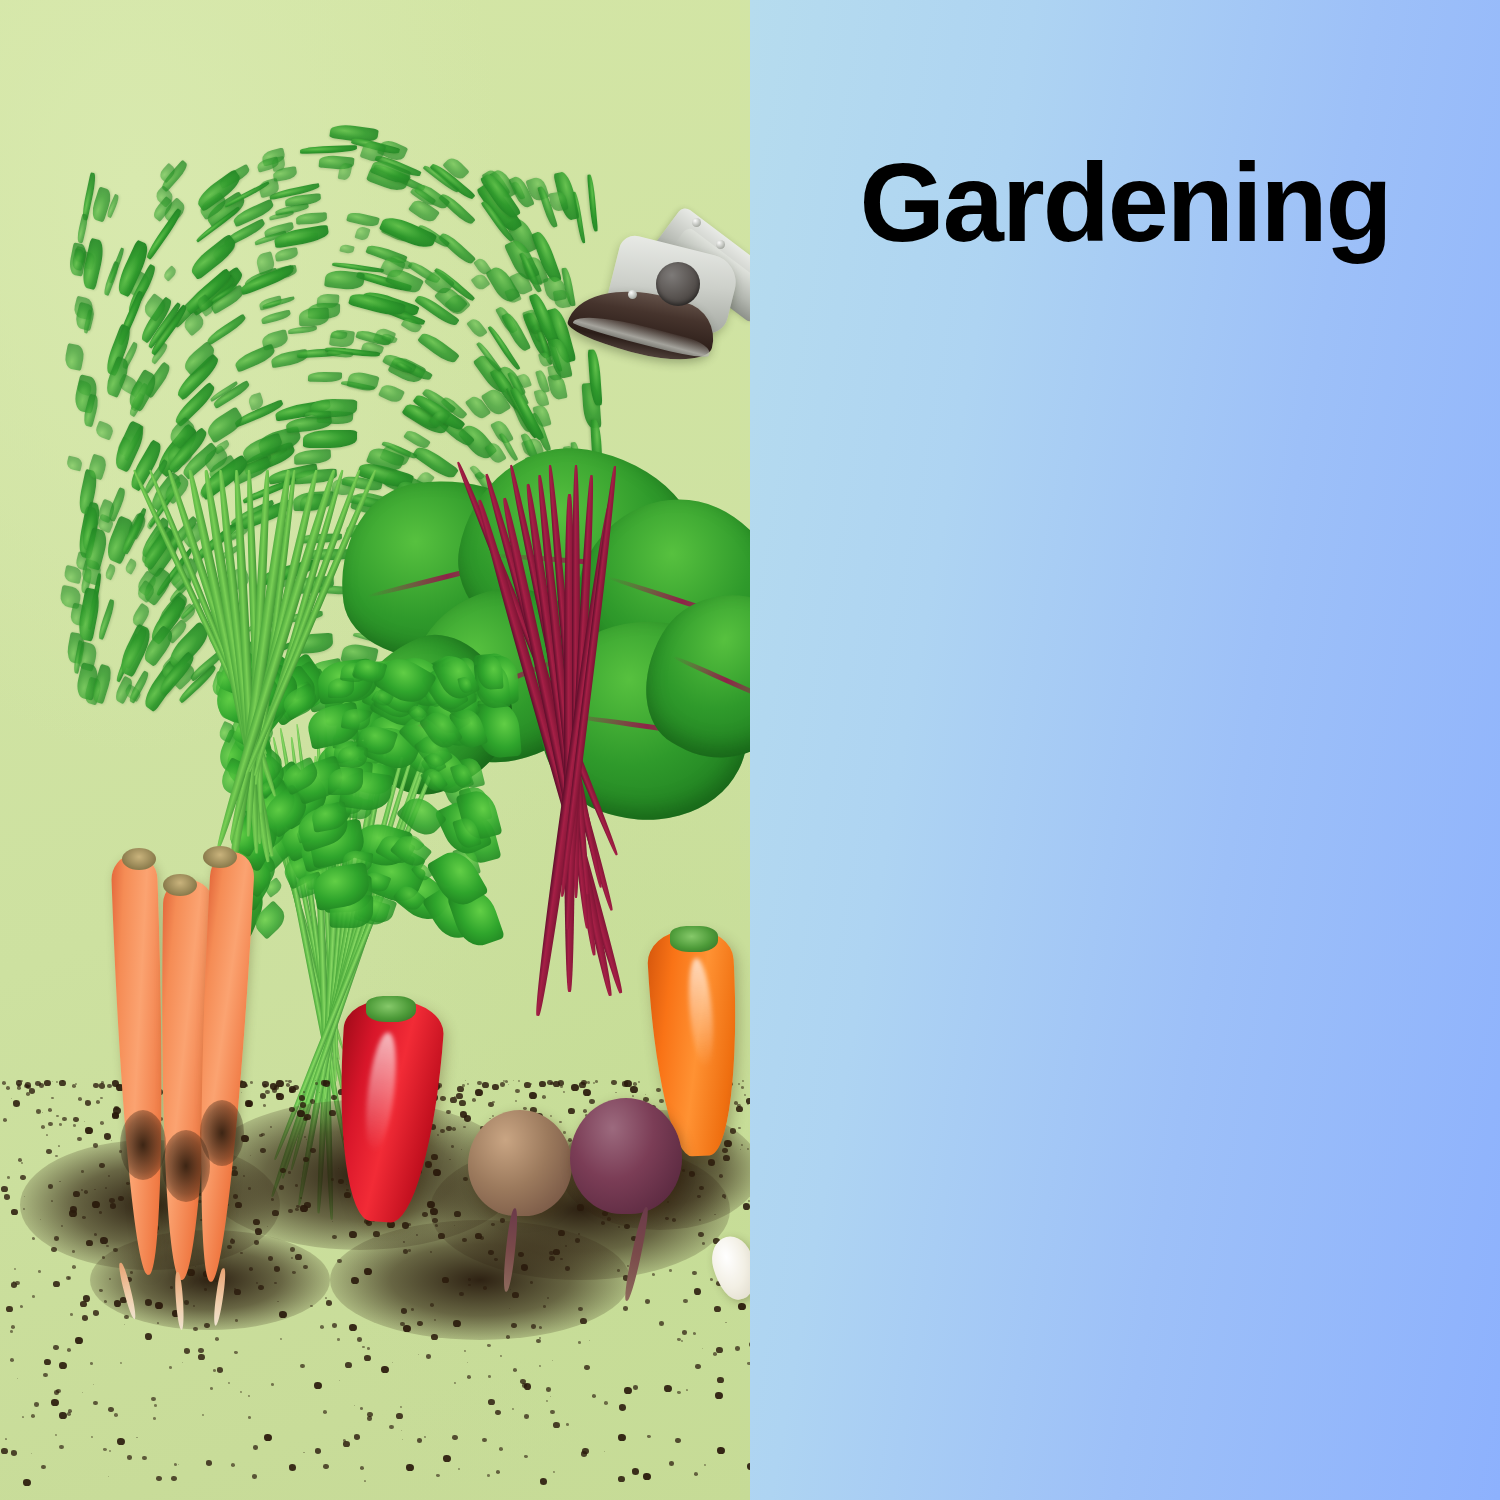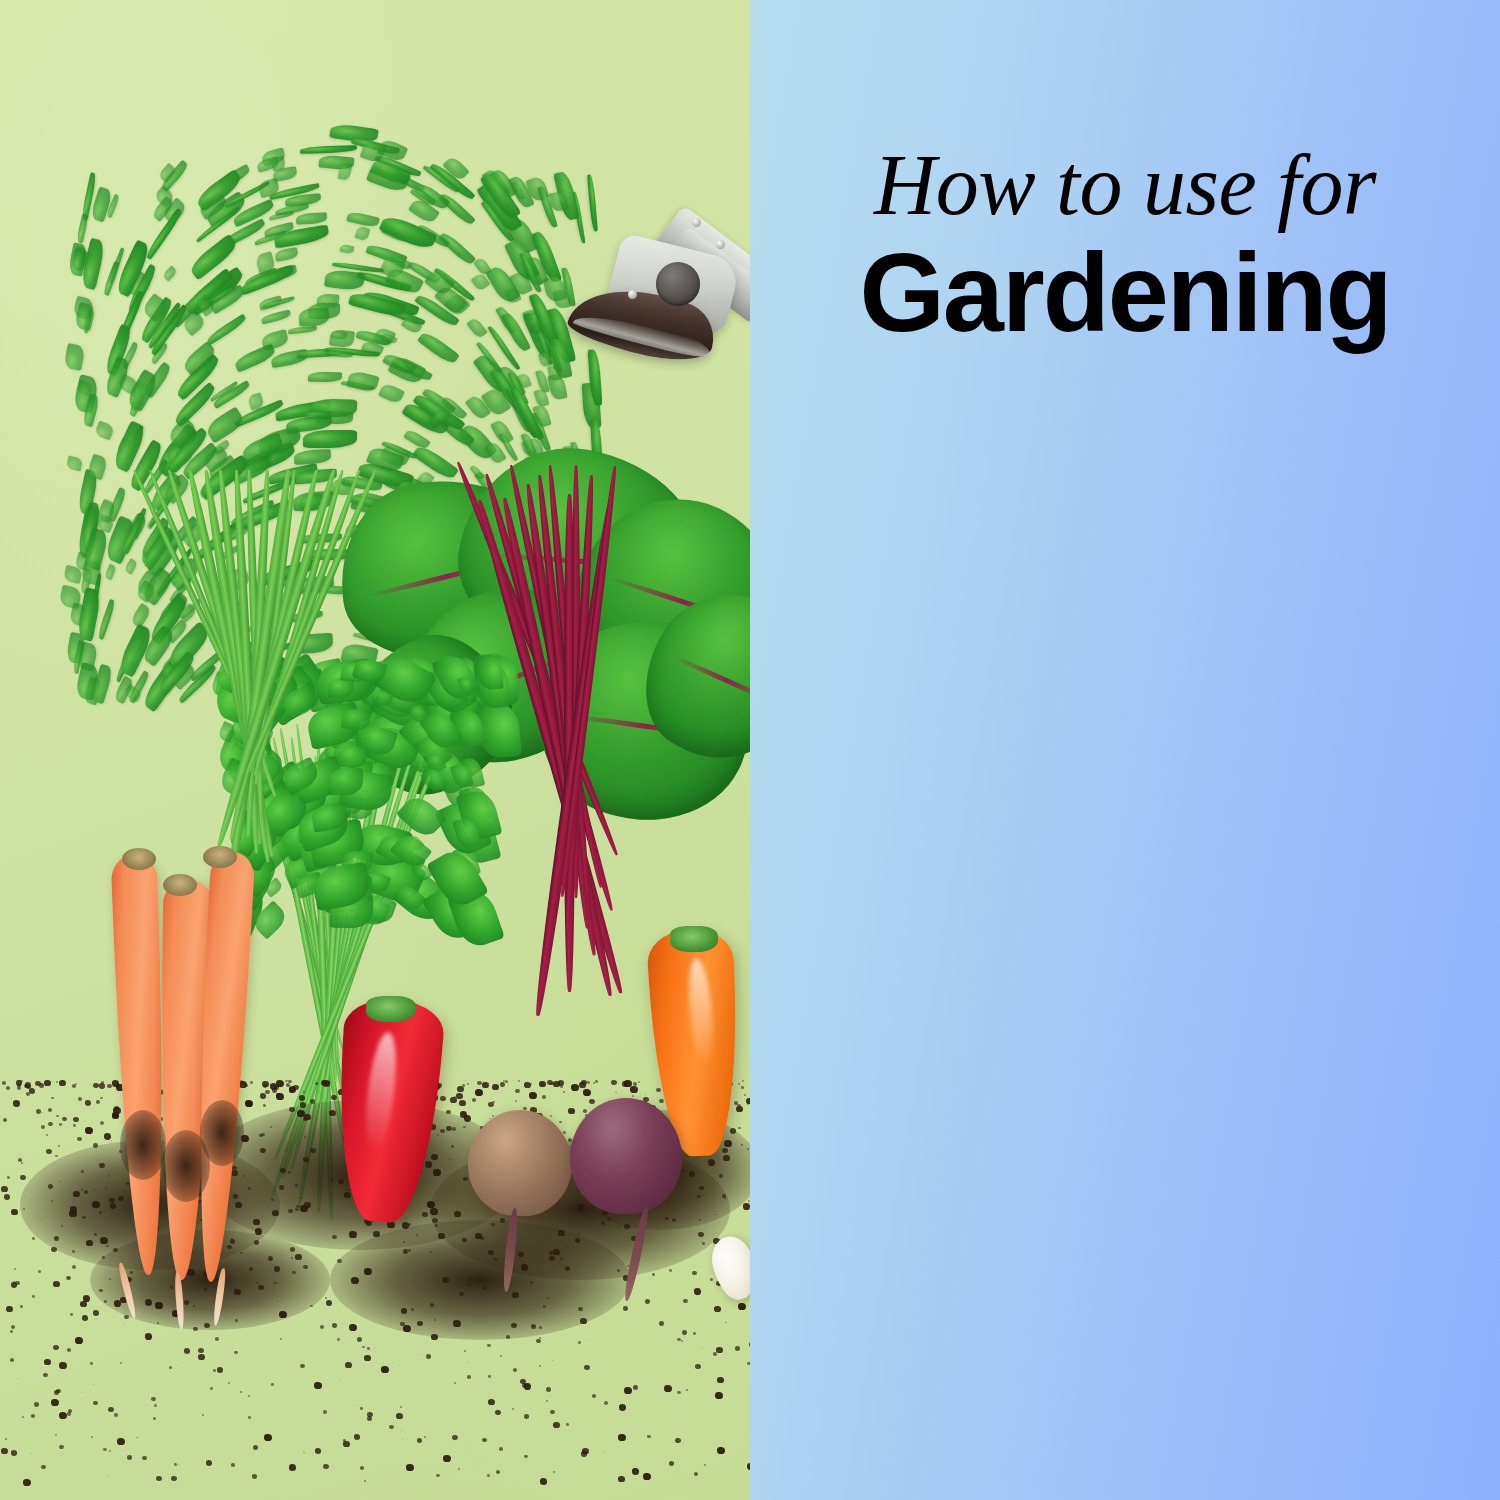--- a/index.html
+++ b/index.html
@@ -1918,18 +1918,17 @@
     <div class="beet-tail" style="left:506px; top:1208px; height:84px; transform:rotate(6deg);"></div>
     <div class="beet-root" style="left:570px; top:1098px; width:112px; height:116px; background: radial-gradient(ellipse at 38% 26%, #9c6a7e 0%, #7b3d56 42%, #4e2238 100%);"></div>
     <div class="beet-tail" style="left:632px; top:1206px; height:96px; transform:rotate(12deg);"></div>
 
     <div class="white-root" style="left:714px; top:1236px; width:40px; height:64px; transform:rotate(-14deg);"></div>
   </div>
 
   <div class="text-panel">
 
     <div class="headline-block">
-      <div class="headline-script">How to use for</div>
       <div class="headline-bold">Gardening</div>
     </div>
 
   </div>
 </div>
 
 </body></html>

